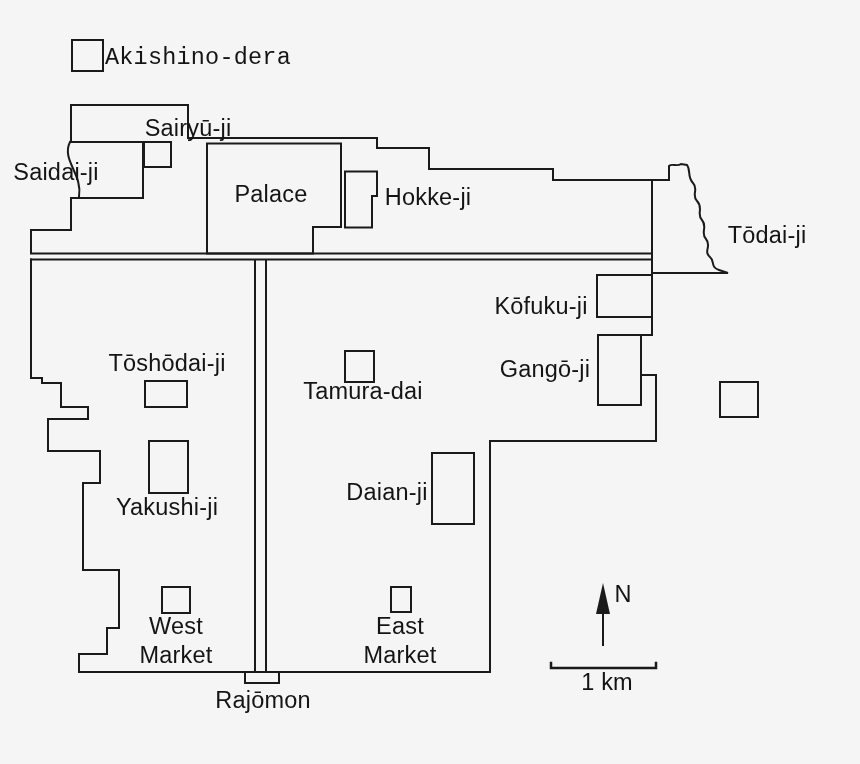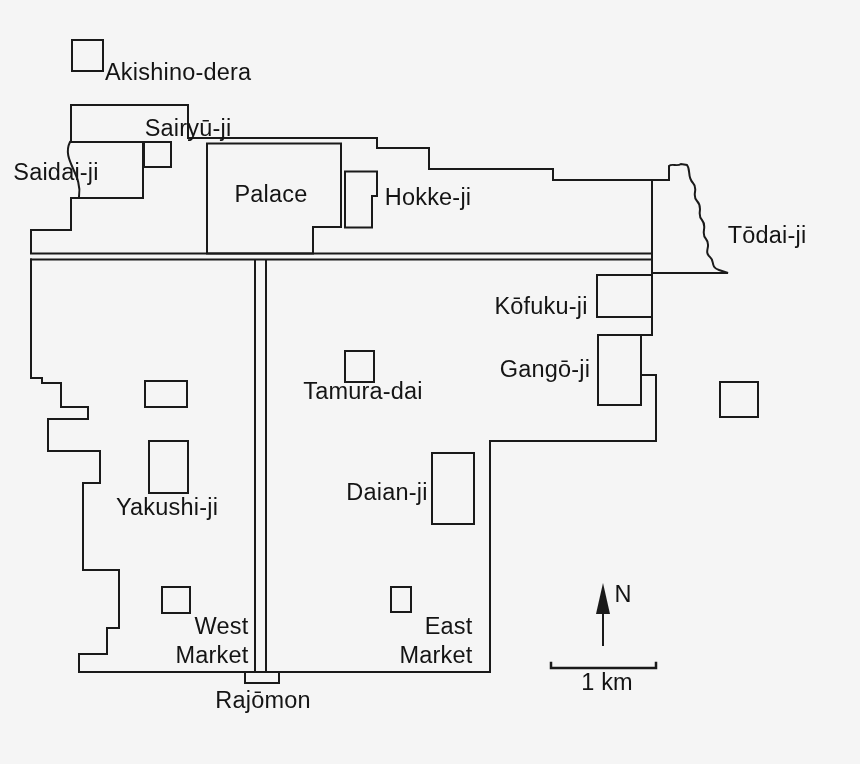--- a/index.html
+++ b/index.html
@@ -27,23 +27,22 @@
     line-height: 28px;
     color: #141414;
     white-space: nowrap;
     letter-spacing: 0.2px;
   }
   .lbl.left-anchor {
     transform: translate(0, -50%);
   }
   .lbl.two-line {
     white-space: pre-line;
-    text-align: right;
+    text-align: center;
     line-height: 29px;
-    margin-left: 36px;
   }
 </style>
 </head>
 <body>
 
 <div id="stage">
 
   <svg id="map-svg" width="860" height="764" viewBox="0 0 860 764">
     <g fill="none" stroke="#1a1a1a" stroke-width="2" stroke-linejoin="miter" stroke-linecap="square">
 
@@ -84,37 +83,38 @@
       <rect x="162" y="587" width="28" height="26"></rect>
       <rect x="391" y="587" width="20" height="25"></rect>
 
       <path d="M603,645 V613"></path>
       <polygon points="603,583 596,614 610,614" fill="#1a1a1a" stroke="none"></polygon>
 
       <path stroke-width="2.5" d="M551,663 V668 H656 V663"></path>
     </g>
   </svg>
 
-  <div class="lbl left-anchor" style="left:105px; top:72px;">Akishino-dera</div>
+  <div class="lbl left-anchor" style="left:105px; top:58px;font-family:Liberation Mono, monospace;">Akishino-dera</div>
 
   <div class="lbl" style="left:188px; top:128px;text-align:center;">Sairyū-ji</div>
 
   <div class="lbl" style="left:56px; top:172px;">Saidai-ji</div>
 
   <div class="lbl" style="left:271px; top:194px;">Palace</div>
 
   <div class="lbl" style="left:428px; top:197px;">Hokke-ji</div>
 
   <div class="lbl" style="left:767px; top:235px;">Tōdai-ji</div>
 
   <div class="lbl" style="left:541px; top:296px;margin-top:10px;">Kōfuku-ji</div>
 
   <div class="lbl" style="left:545px; top:369px;">Gangō-ji</div>
 
 
+  <div class="lbl" style="left:167px; top:363px;">Tōshōdai-ji</div>
 
   <div class="lbl" style="left:167px; top:507px;">Yakushi-ji</div>
 
   <div class="lbl" style="left:363px; top:391px;">Tamura-dai</div>
 
   <div class="lbl" style="left:387px; top:492px;">Daian-ji</div>
 
   <div class="lbl two-line" style="left:176px; top:641px;">West
 Market</div>
 

